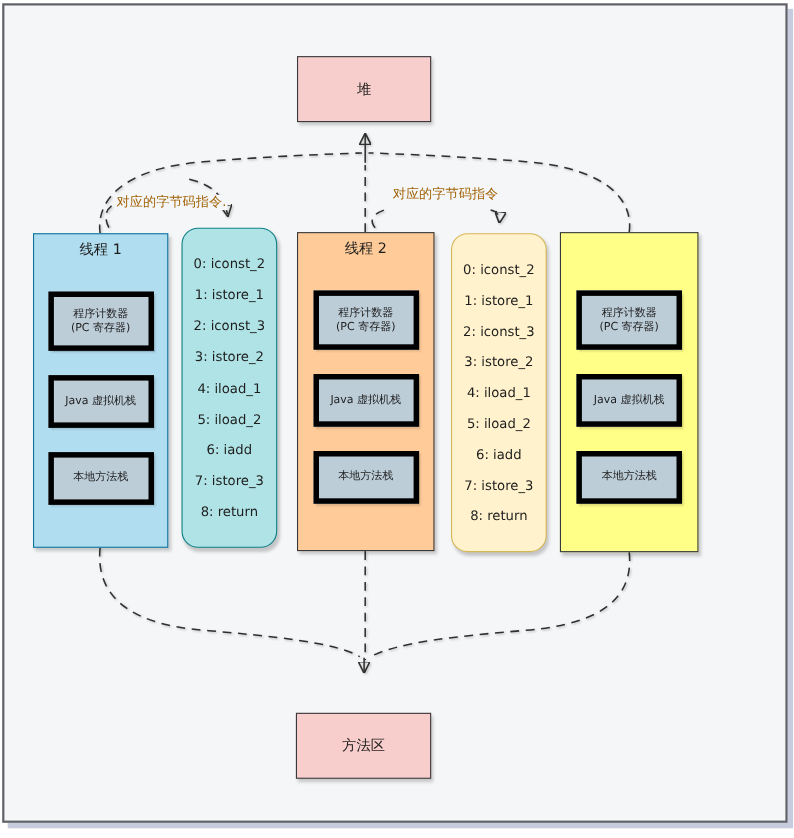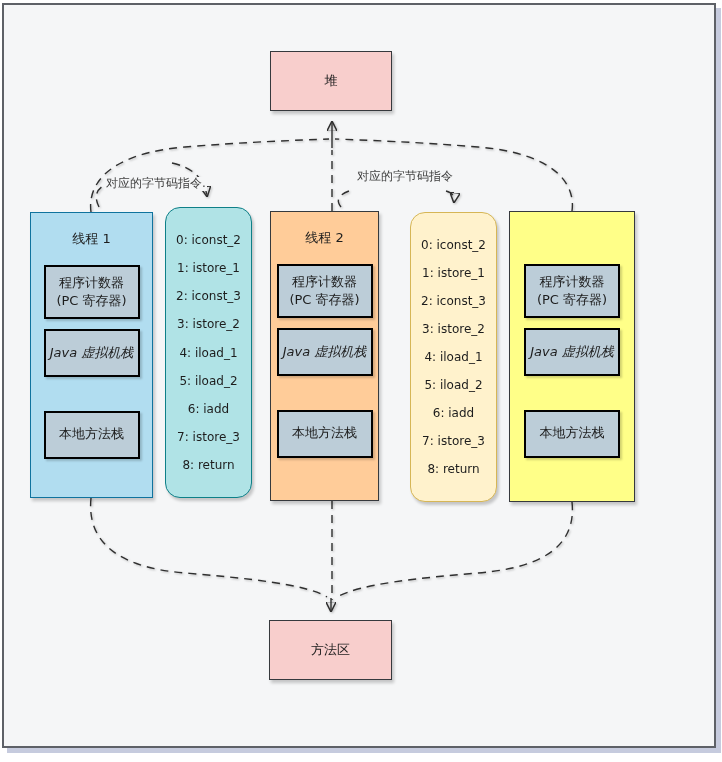--- a/index.html
+++ b/index.html
@@ -5,47 +5,47 @@
   html,body{margin:0;padding:0;background:#ffffff;}
   body{font-family:"DejaVu Sans","Liberation Sans",sans-serif;color:#1d1d1d;}
   .page{position:relative;width:722px;height:762px;background:#ffffff;overflow:hidden;}
   .canvas{position:absolute;left:2px;top:3px;width:710px;height:741px;
           background:#f5f6f7;border:2px solid #5e6167;
           box-shadow:5px 5px 0 #c6cbde;}
   .shape{position:absolute;box-sizing:border-box;display:flex;align-items:center;justify-content:center;
          text-align:center;font-size:13px;box-shadow:2px 3px 3px rgba(0,0,0,0.2);}
   .box-heap{left:270px;top:51px;width:122px;height:60px;
             background:var(--heap-fill,#f8cecc);border:1px solid var(--dark-border,#36393d);}
-  .box-method{left:269px;top:620px;width:123px;height:60px;
+  .box-method{left:269px;top:648px;width:123px;height:60px;
             background:var(--heap-fill,#f8cecc);border:1px solid var(--dark-border,#36393d);}
   .thread{position:absolute;box-sizing:border-box;box-shadow:2px 3px 3px rgba(0,0,0,0.2);}
-  .thread-title{text-align:center;margin-top:17px;font-size:13px;}
+  .thread-title{text-align:center;margin-top:5px;font-size:13px;}
   .thread-1{left:30px;top:212px;width:123px;height:286px;
             background:var(--thread1-fill,#b1ddf0);border:1px solid var(--thread1-border,#10739e);}
-  .thread-2{left:270px;top:211px;width:109px;height:290px;
+  .thread-2{left:270px;top:211px;width:125px;height:290px;
             background:var(--thread2-fill,#ffcc99);border:1px solid var(--dark-border,#36393d);}
   .thread-3{left:509px;top:211px;width:126px;height:291px;
             background:var(--thread3-fill,#ffff88);border:1px solid var(--dark-border,#36393d);}
   .component{position:absolute;left:50%;transform:translateX(-50%);width:96px;box-sizing:border-box;
-             background:var(--component-fill,#bccdd8);border:2px solid #000000;
+             background:var(--component-fill,#bccdd8);border:5px solid #000000;
              display:flex;align-items:center;justify-content:center;text-align:center;
-             font-size:13px;line-height:1.35;white-space:pre-line;
+             font-size:10px;line-height:1.35;white-space:pre-line;
              box-shadow:2px 2px 2px rgba(0,0,0,0.18);}
   .comp-1{top:52px;height:54px;}
-  .comp-2{top:116px;height:48px;font-style:italic;}
+  .comp-2{top:128px;height:48px;}
   .comp-3{top:198px;height:48px;font-family:Liberation Mono, monospace;}
   .bytecode{position:absolute;box-sizing:border-box;border-radius:15px;
             display:flex;flex-direction:column;justify-content:space-between;
             padding:26px 0;box-shadow:2px 3px 3px rgba(0,0,0,0.2);}
   .bytecode-1{left:165px;top:207px;width:87px;height:291px;
               background:var(--bytecode1-fill,#b0e3e6);border:1px solid var(--bytecode1-border,#0e8088);}
   .bytecode-2{left:410px;top:212px;width:87px;height:290px;
               background:var(--bytecode2-fill,#fff2cc);border:1px solid var(--bytecode2-border,#d6b656);}
   .instr{font-size:12px;text-align:center;line-height:1;}
-  .conn-label{position:absolute;font-size:12px;color:#404040;background:#f5f6f7;
+  .conn-label{position:absolute;font-size:12px;color:#a16207;background:#f5f6f7;
               padding:0 1px;line-height:1.15;}
   .conn-label-1{left:105px;top:177px;}
   .conn-label-2{left:356px;top:170px;}
   svg.wires{position:absolute;left:0;top:0;width:722px;height:762px;pointer-events:none;
             filter:drop-shadow(1px 1.5px 1px rgba(0,0,0,0.25));}
   svg.wires path{fill:none;stroke:#2f2f2f;stroke-width:1.4;}
   svg.wires path.dash{stroke-dasharray:8 6;}
 </style>
 </head>
 <body>

